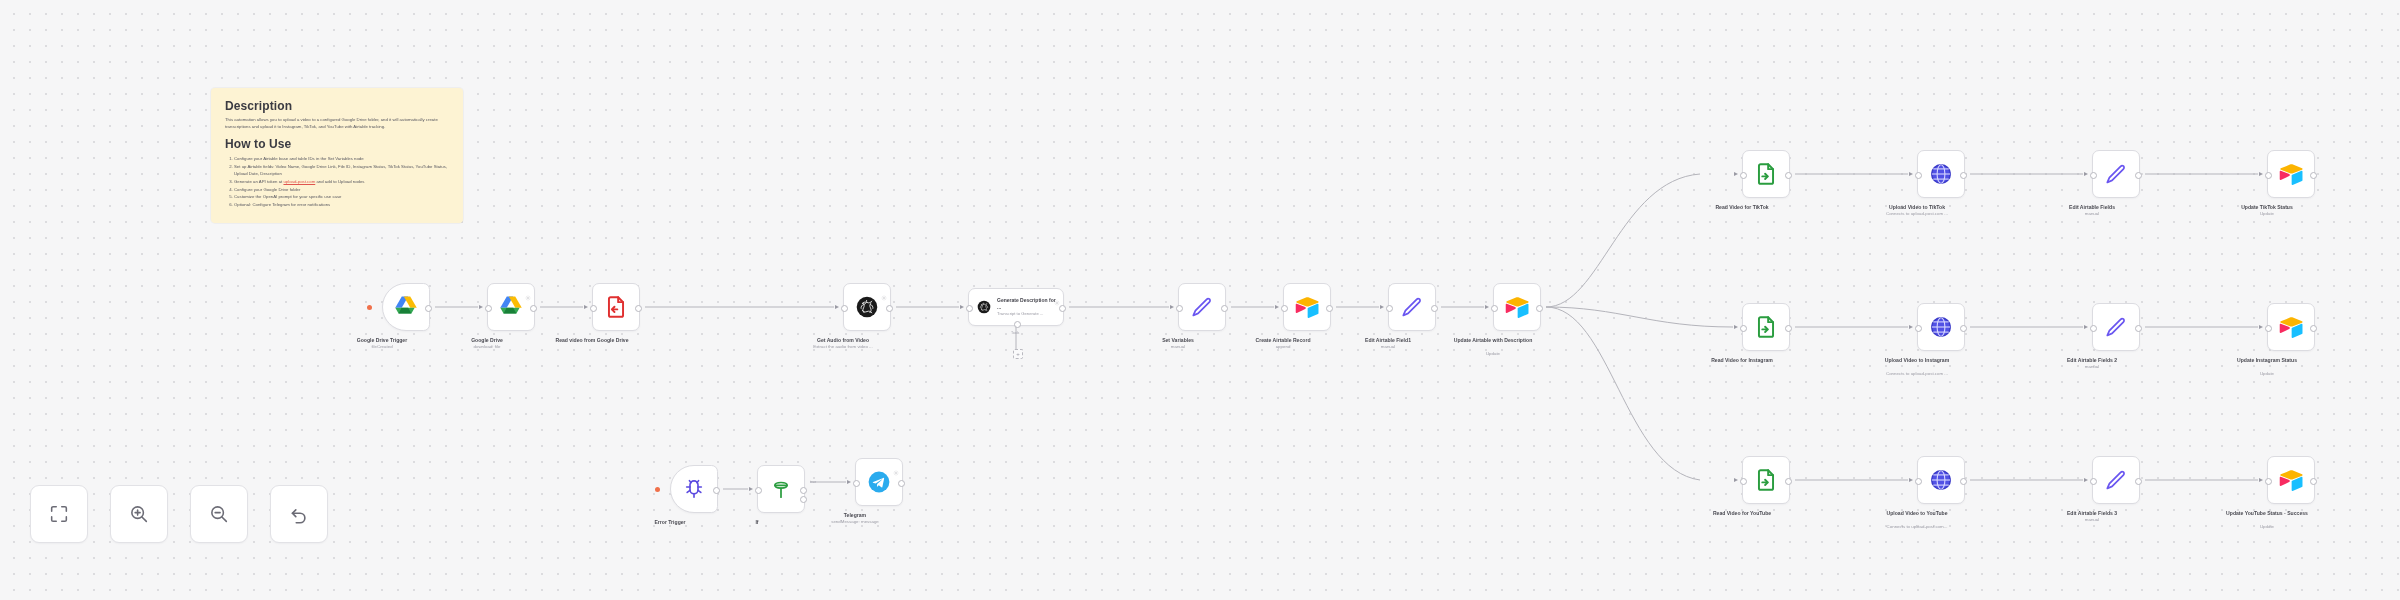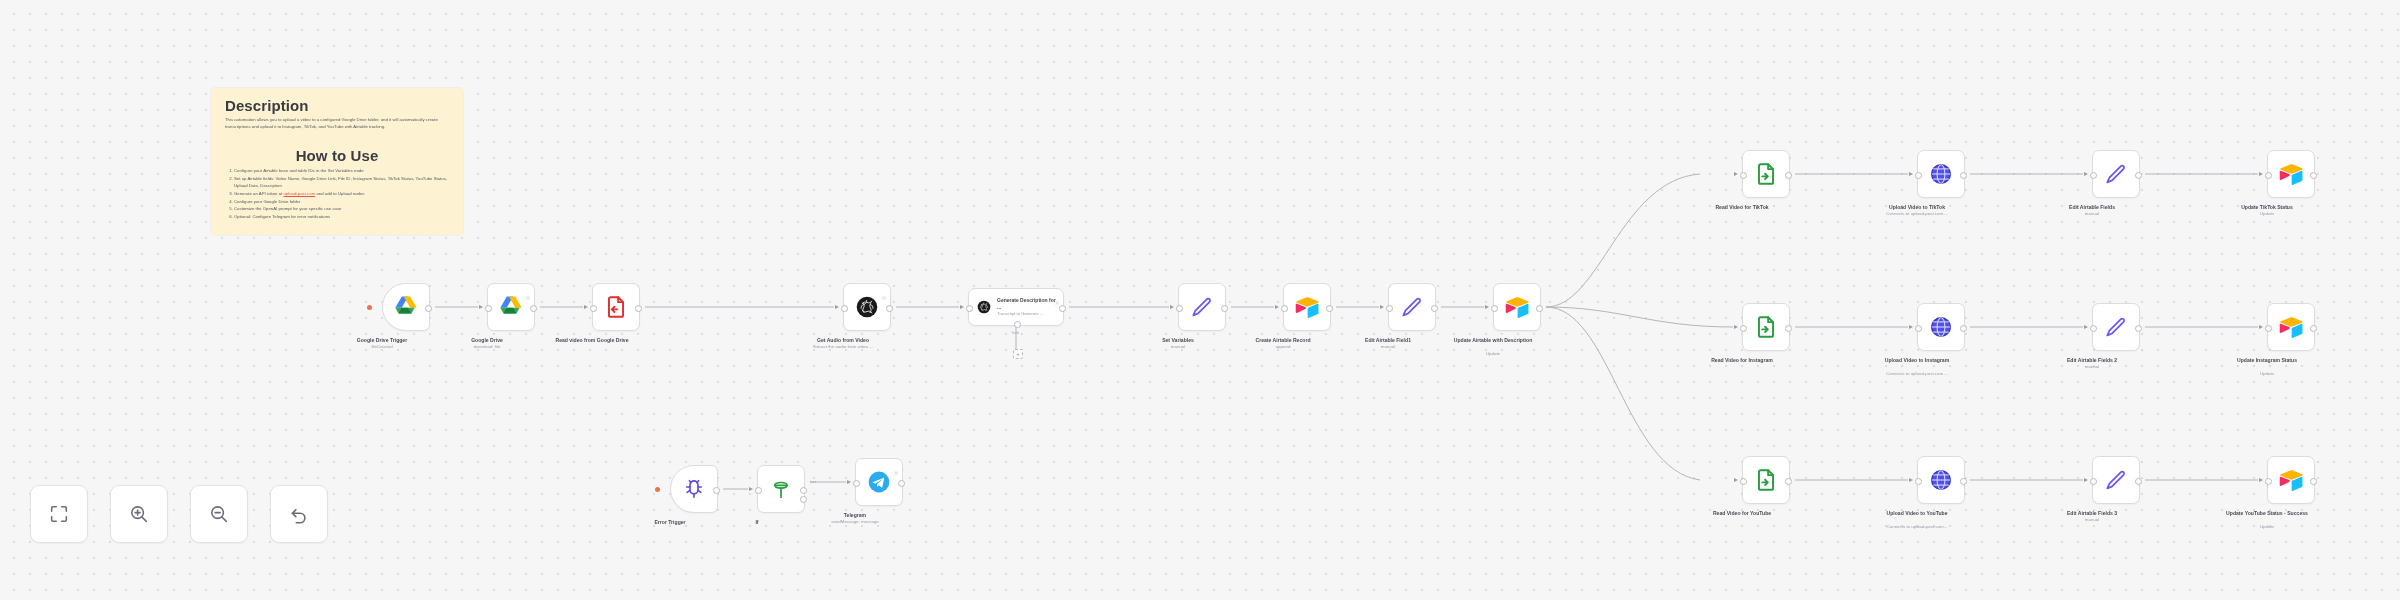--- a/index.html
+++ b/index.html
@@ -19,24 +19,24 @@
   #layer{position:absolute;inset:0;}
   svg#wires{position:absolute;left:0;top:0;width:2400px;height:600px;overflow:visible;}
 
   
   .sticky{
     position:absolute;background:#fdf3d3;border-radius:4px;
     padding:12px 14px 14px 14px;box-sizing:border-box;
     box-shadow:0 0 0 1px rgba(0,0,0,0.03);
   }
   .sticky h3{
-    margin:0 0 5px 0;font-size:15px;line-height:12px;color:#3b3b42;
+    margin:0 0 5px 0;font-size:12px;line-height:12px;color:#3b3b42;
     font-weight:bold;letter-spacing:.1px;
   }
-  .sticky h3.second{margin-top:20px;text-align:center;}
+  .sticky h3.second{margin-top:8px;}
   .sticky p{margin:0;font-size:4.3px;line-height:6.6px;color:#55555e;}
   .sticky ol{margin:3px 0 0 0;padding-left:9px;font-size:4.3px;line-height:7.2px;color:#55555e;}
   .sticky ol li{margin:0 0 .5px 0;}
   .sticky a{color:#e0544e;text-decoration:underline;}
 
   
   .node{position:absolute;}
   .nbox{
     position:absolute;left:0;top:0;
     width:48px;height:48px;box-sizing:border-box;

